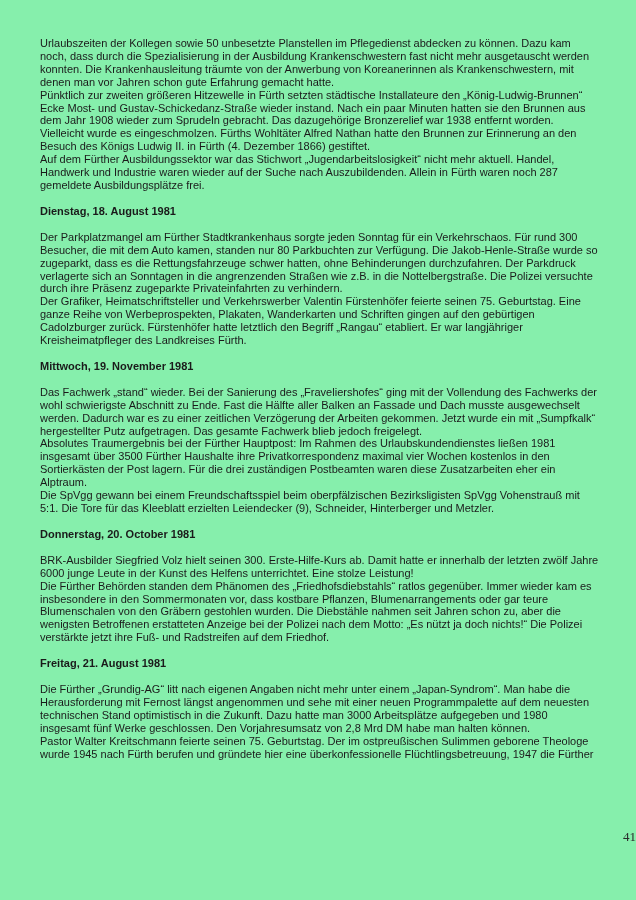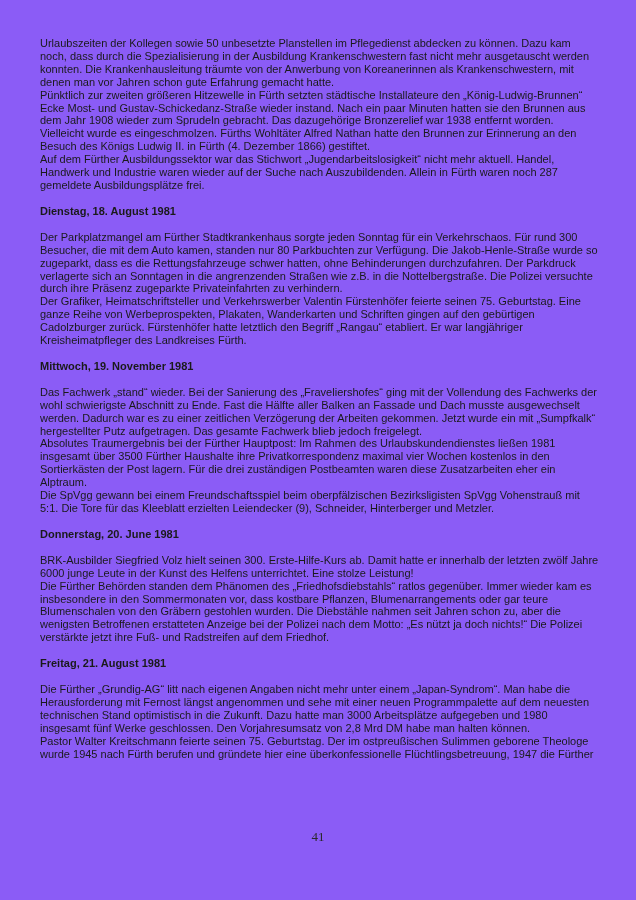--- a/index.html
+++ b/index.html
@@ -4,21 +4,21 @@
 <style>
   html, body {
     margin: 0;
     padding: 0;
     background: #ffffff;
   }
   .page {
     position: relative;
     width: 636px;
     height: 900px;
-    background: #8b5cf6;
+    background: #86efac;
     overflow: hidden;
     font-family: "Liberation Sans", sans-serif;
     font-size: 11px;
     line-height: 12.9px;
     color: #1a1a1a;
     -webkit-font-smoothing: antialiased;
   }
   .content {
     position: absolute;
     left: 40px;
@@ -33,21 +33,21 @@
     margin: 13px 0;
   }
   .para {
     margin: 0;
   }
   .footer {
     position: absolute;
     left: 0;
     top: 829px;
     width: 100%;
-    text-align: center;
+    text-align: right;
     font-family: "Liberation Serif", serif;
     font-size: 13px;
     line-height: 15px;
     color: #2a2a2a;
   }
 </style>
 </head>
 <body>
 
 <div class="page">
@@ -64,21 +64,21 @@
         <p class="para">Der Parkplatzmangel am Fürther Stadtkrankenhaus sorgte jeden Sonntag für ein Verkehrschaos. Für rund 300 Besucher, die mit dem Auto kamen, standen nur 80 Parkbuchten zur Verfügung. Die Jakob-Henle-Straße wurde so zugeparkt, dass es die Rettungsfahrzeuge schwer hatten, ohne Behinderungen durchzufahren. Der Parkdruck verlagerte sich an Sonntagen in die angrenzenden Straßen wie z.B. in die Nottelbergstraße. Die Polizei versuchte durch ihre Präsenz zugeparkte Privateinfahrten zu verhindern.</p>
         <p class="para">Der Grafiker, Heimatschriftsteller und Verkehrswerber Valentin Fürstenhöfer feierte seinen 75. Geburtstag. Eine ganze Reihe von Werbeprospekten, Plakaten, Wanderkarten und Schriften gingen auf den gebürtigen Cadolzburger zurück. Fürstenhöfer hatte letztlich den Begriff „Rangau“ etabliert. Er war langjähriger Kreisheimatpfleger des Landkreises Fürth.</p>
       </div>
       <div class="section">
         <p class="heading">Mittwoch, 19. November 1981</p>
         <p class="para">Das Fachwerk „stand“ wieder. Bei der Sanierung des „Fraveliershofes“ ging mit der Vollendung des Fachwerks der wohl schwierigste Abschnitt zu Ende. Fast die Hälfte aller Balken an Fassade und Dach musste ausgewechselt werden. Dadurch war es zu einer zeitlichen Verzögerung der Arbeiten gekommen. Jetzt wurde ein mit „Sumpfkalk“ hergestellter Putz aufgetragen. Das gesamte Fachwerk blieb jedoch freigelegt.</p>
         <p class="para">Absolutes Traumergebnis bei der Fürther Hauptpost: Im Rahmen des Urlaubskundendienstes ließen 1981 insgesamt über 3500 Fürther Haushalte ihre Privatkorrespondenz maximal vier Wochen kostenlos in den Sortierkästen der Post lagern. Für die drei zuständigen Postbeamten waren diese Zusatzarbeiten eher ein Alptraum.</p>
         <p class="para">Die SpVgg gewann bei einem Freundschaftsspiel beim oberpfälzischen Bezirksligisten SpVgg Vohenstrauß mit 5:1. Die Tore für das Kleeblatt erzielten Leiendecker (9), Schneider, Hinterberger und Metzler.</p>
       </div>
       <div class="section">
-        <p class="heading">Donnerstag, 20. June 1981</p>
+        <p class="heading">Donnerstag, 20. October 1981</p>
         <p class="para">BRK-Ausbilder Siegfried Volz hielt seinen 300. Erste-Hilfe-Kurs ab. Damit hatte er innerhalb der letzten zwölf Jahre 6000 junge Leute in der Kunst des Helfens unterrichtet. Eine stolze Leistung!</p>
         <p class="para">Die Fürther Behörden standen dem Phänomen des „Friedhofsdiebstahls“ ratlos gegenüber. Immer wieder kam es insbesondere in den Sommermonaten vor, dass kostbare Pflanzen, Blumenarrangements oder gar teure Blumenschalen von den Gräbern gestohlen wurden. Die Diebstähle nahmen seit Jahren schon zu, aber die wenigsten Betroffenen erstatteten Anzeige bei der Polizei nach dem Motto: „Es nützt ja doch nichts!“ Die Polizei verstärkte jetzt ihre Fuß- und Radstreifen auf dem Friedhof.</p>
       </div>
       <div class="section">
         <p class="heading">Freitag, 21. August 1981</p>
         <p class="para">Die Fürther „Grundig-AG“ litt nach eigenen Angaben nicht mehr unter einem „Japan-Syndrom“. Man habe die Herausforderung mit Fernost längst angenommen und sehe mit einer neuen Programmpalette auf dem neuesten technischen Stand optimistisch in die Zukunft. Dazu hatte man 3000 Arbeitsplätze aufgegeben und 1980 insgesamt fünf Werke geschlossen. Den Vorjahresumsatz von 2,8 Mrd DM habe man halten können.</p>
         <p class="para">Pastor Walter Kreitschmann feierte seinen 75. Geburtstag. Der im ostpreußischen Sulimmen geborene Theologe wurde 1945 nach Fürth berufen und gründete hier eine überkonfessionelle Flüchtlingsbetreuung, 1947 die Fürther</p>
       </div>
     </div>
   <div class="footer">41</div>

